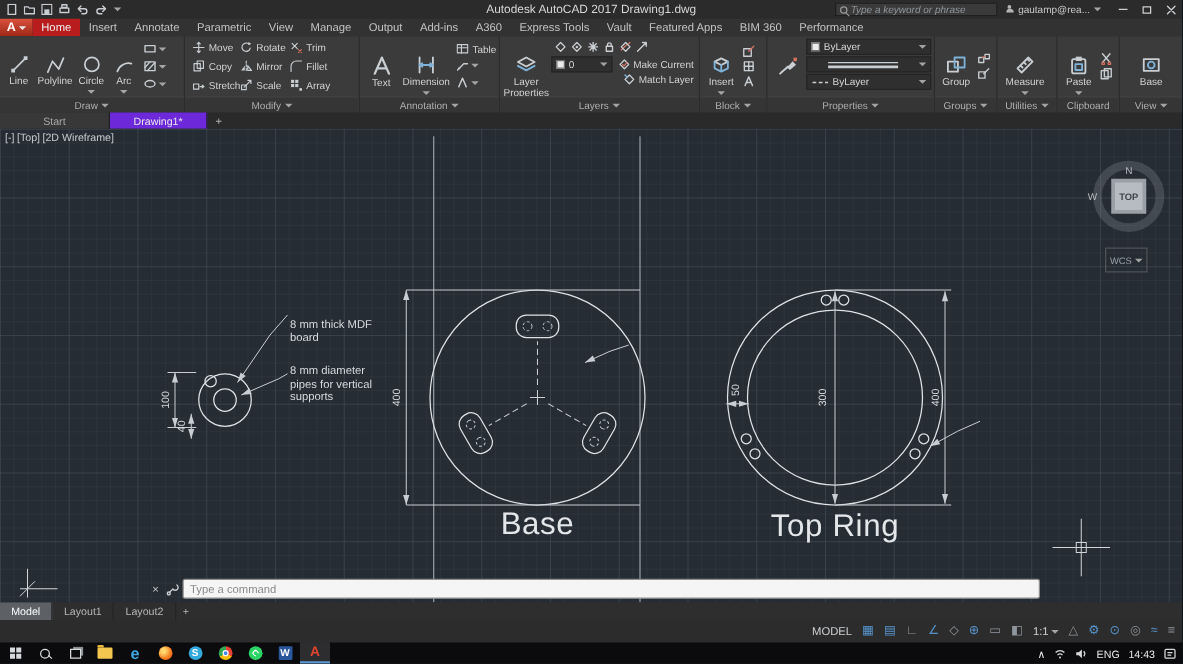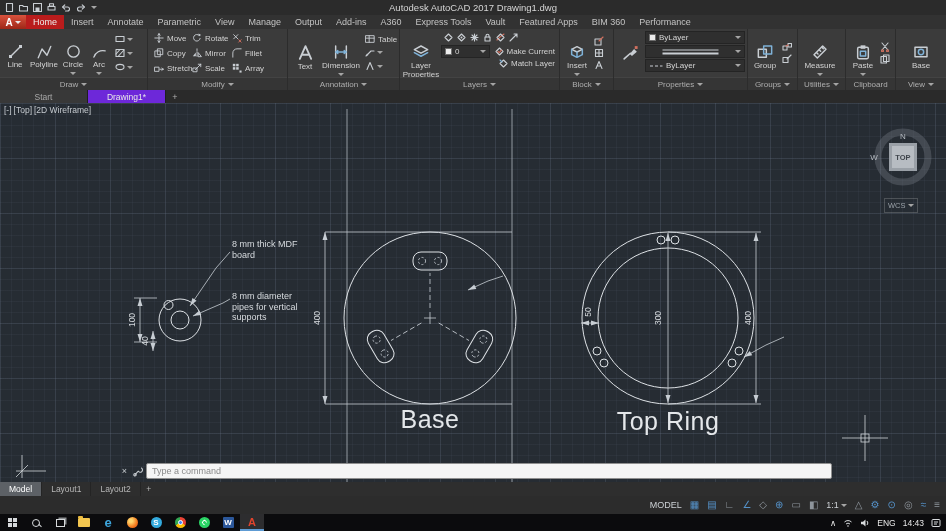--- a/index.html
+++ b/index.html
@@ -75,21 +75,21 @@
   .cons{stroke:#aeb6be;stroke-width:0.8;}
   .dsh{stroke-dasharray:5 3;}
   .dsh2{stroke-dasharray:2.2 1.8;}
   .dim{fill:#d6dade;font-size:8.5px;text-anchor:middle;font-family:"Liberation Sans",sans-serif;}
   .vcdir{fill:#b6bbc1;font-size:8px;text-anchor:middle;font-family:"Liberation Sans",sans-serif;}
   .vctop{fill:#3f454c;font-size:7.5px;font-weight:bold;text-anchor:middle;font-family:"Liberation Sans",sans-serif;}
   .xhair{stroke:#d0d5d9;stroke-width:0.8;fill:none;}
   .note{position:absolute;font-size:9px;line-height:10.5px;color:#d6dade;}
   .vlabel{position:absolute;font-size:25px;color:#e4e7ea;transform:translateX(-50%);letter-spacing:0.5px;white-space:nowrap;}
   .vpctl{position:absolute;left:4px;top:2px;font-size:8.5px;color:#c6cbd0;display:flex;gap:2px;}
-  .wcsbox{position:absolute;left:884px;top:95px;border:1px solid rgba(255,255,255,0.18);color:#9aa1a8;font-size:7.5px;padding:0 3px;display:flex;align-items:center;gap:2px;height:15px;}
+  .wcsbox{position:absolute;left:884px;top:95px;border:1px solid rgba(255,255,255,0.18);color:#9aa1a8;font-size:7.5px;padding:0 3px;display:flex;align-items:center;gap:2px;height:20px;}
 
   
   .cmdbar{position:absolute;left:118px;top:462px;width:714px;height:18px;display:flex;align-items:center;gap:2px;z-index:3;}
   .cmdico{color:#c9ced2;font-size:9px;width:13px;text-align:center;flex:none;}
   .cmdinput{flex:1;height:16px;background:#f5f5f5;border:1px solid #8f8f8f;border-radius:2px;font-size:9px;color:#444;padding:0 5px;font-family:"Liberation Sans",sans-serif;outline:none;}
   .cmdinput::placeholder{color:#8a8a8a;}
 
   
   .laytabs{position:absolute;left:0;top:482px;width:946px;height:14px;background:#2e2e2e;display:flex;align-items:stretch;font-size:8.5px;color:#b6b6b6;}
   .ltab{padding:0 9px;display:flex;align-items:center;border-right:1px solid #242424;}
@@ -151,20 +151,44 @@
           <path d="M2,4 h4.5 a2,2 0 1 1 0,4 h-2"></path>
           <path d="M3.8,1.8 L1.6,4 3.8,6.2"></path>
         </svg>
       <svg class="ic" width="10" height="9" viewBox="0 0 10 9">
           <path d="M8,4 h-4.5 a2,2 0 1 0 0,4 h2"></path>
           <path d="M6.2,1.8 L8.4,4 6.2,6.2"></path>
         </svg>
       <span class="caret"></span>
     </div>
     <div class="tb-title">Autodesk AutoCAD 2017   Drawing1.dwg</div>
+    <div class="tb-right">
+      <div class="searchbox">
+        <span class="s-ico"></span>
+        <input readonly="" placeholder="Type a keyword or phrase" style="">
+      </div>
+      <div class="account">
+        <span class="person"></span>
+        <span>gautamp@rea...</span>
+        <span class="caret"></span>
+      </div>
+      <div class="winbtns">
+        <div class="winbtn">
+            <span class="mini-bar"></span>
+          </div>
+        <div class="winbtn">
+            <span class="maxi-box"></span>
+          </div>
+        <div class="winbtn">
+          <svg width="8" height="8" viewBox="0 0 8 8" class="ic">
+              <path d="M1,1 L7,7 M7,1 L1,7"></path>
+            </svg>
+        </div>
+      </div>
+    </div>
   </div>
 
   <div class="ribbontabs">
     <div class="appbtn">
       <span>A</span>
       <span class="caret w"></span>
     </div>
     <div class="rtab active">
         <span>Home</span>
       </div>
@@ -720,21 +744,21 @@
       <span>[-]</span>
       <span>[Top]</span>
       <span>[2D Wireframe]</span>
     </div>
 
     <div class="wcsbox">
       <span>WCS</span>
       <span class="caret"></span>
     </div>
 
-    <div class="note" style="left:232px;top:136px;width:68px">8 mm thick MDF board</div>
+    <div class="note" style="left:232px;top:151px;width:68px">8 mm thick MDF board</div>
     <div class="note" style="left:232px;top:188px;width:82px">8 mm diameter pipes for vertical supports</div>
     <div class="vlabel" style="left:430px;top:302px">Base</div>
     <div class="vlabel" style="left:668px;top:304px">Top Ring</div>
   </div>
 
   <div class="cmdbar">
     <span class="cmdico">×</span>
     <svg class="ic" width="11" height="11" viewBox="0 0 11 11">
         <path d="M8.5,2 a2.3,2.3 0 1 1 -3.2,3.2 L2.2,8.3"></path>
         <circle cx="2" cy="8.7" r="1.2"></circle>

